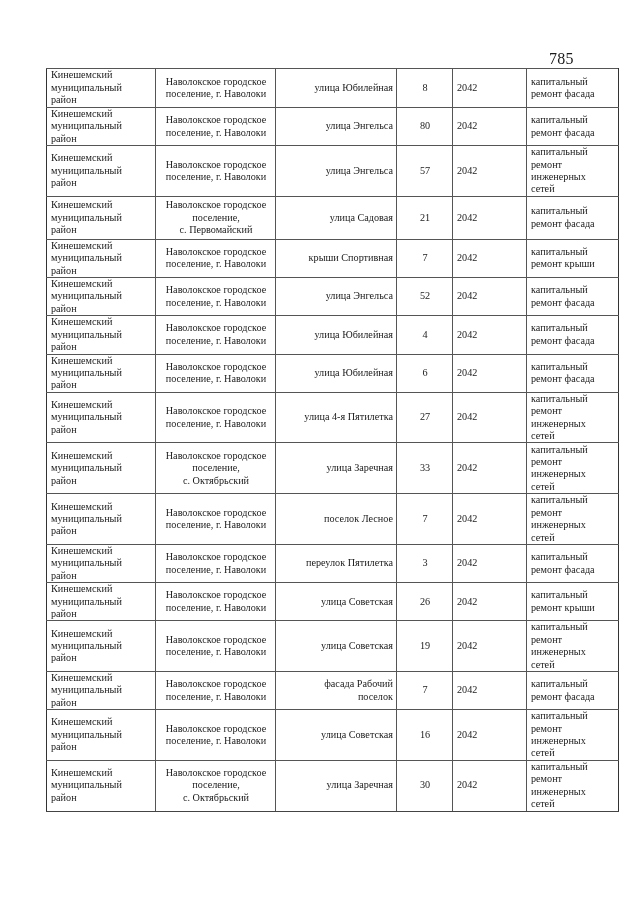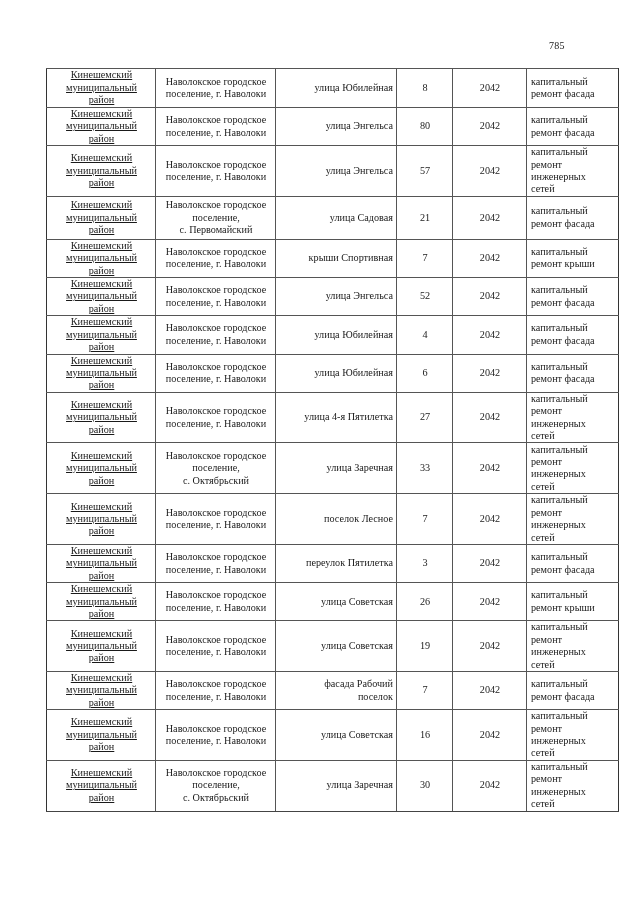--- a/index.html
+++ b/index.html
@@ -11,22 +11,22 @@
       width: 640px;
       height: 905px;
       position: relative;
       overflow: hidden;
       font-family: "Liberation Serif", "DejaVu Serif", serif;
       color: #1a1a1a;
     }
     .page-number {
       position: absolute;
       left: 549px;
-      top: 40px;
-      font-size: 10px;
+      top: 50px;
+      font-size: 16px;
       letter-spacing: 0.2px;
       font-family: Liberation Serif, serif;
     }
     table.register {
       position: absolute;
       left: 46px;
       top: 68px;
       width: 572px;
       border-collapse: collapse;
       table-layout: fixed;
@@ -35,25 +35,25 @@
     }
     table.register td {
       border: 1px solid #555;
       padding: 0 3px 0 4px;
       vertical-align: middle;
       overflow: hidden;
     }
     table.register tr td:first-child { border-left: 1.5px solid #333; }
     table.register tr td:last-child { border-right: 1.5px solid #333; }
     table.register tr:last-child td { border-bottom: 1.5px solid #444; }
-    td.c-district { text-align: center; vertical-align: middle; padding-left: 3px; text-decoration: underline; }
+    td.c-district { text-align: left; vertical-align: middle; padding-left: 3px; }
     td.c-settlement { text-align: center; padding-left: 5px; }
     td.c-street { text-align: right; padding-left: 5px; }
     td.c-house { text-align: center; }
-    td.c-year { text-align: center; }
+    td.c-year { }
     td.c-work { text-align: left; padding-left: 5px; }
     .txt { white-space: pre-line; display: block; }
   </style>
 </head>
 <body>
 
 <div class="page-number">785</div>
 
 <table class="register">
   <colgroup>

